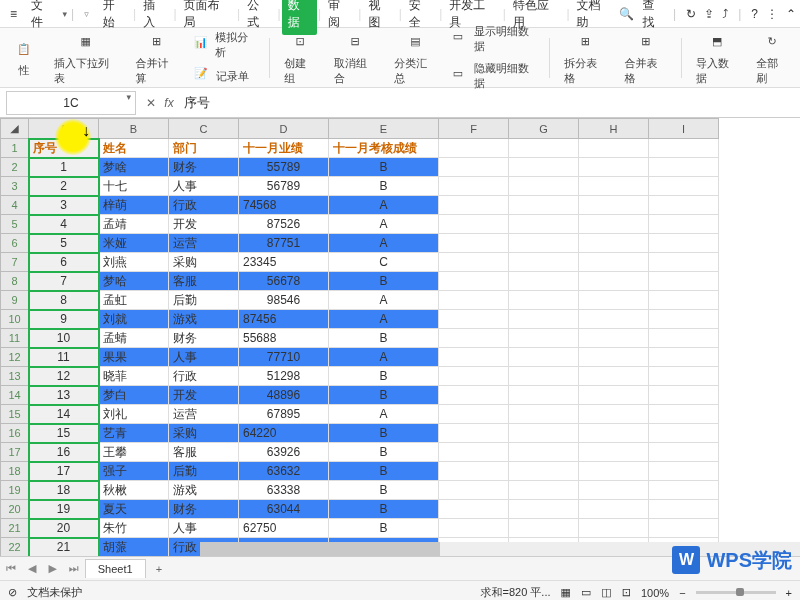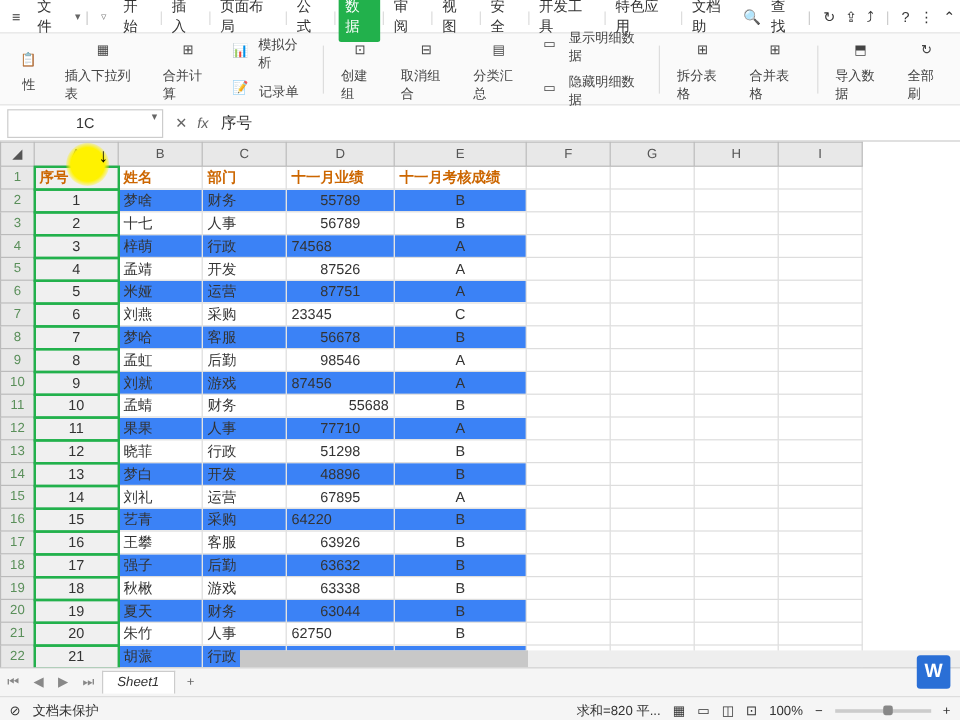--- a/index.html
+++ b/index.html
@@ -31,21 +31,21 @@
 .cell { border: 1px solid #ddd; height: 19px; font-size: 12px; padding: 0 4px; overflow: hidden; white-space: nowrap; }
 .sel-col { background: #dfeee0; }
 .hdr-row .cell { color: #cc6600; font-weight: bold; text-align: left; }
 .data-a { text-align: center; color: #333; }
 .striped { background: #3b82f6; }
 .col-a-sel { background: #f0f0f0; outline: 2px solid #22b14c; outline-offset: -1px; }
 .cursor-marker { position: absolute; left: 55px; top: 1px; width: 36px; height: 36px; background: radial-gradient(circle, #fff200 0%, #fff200 55%, rgba(255,242,0,0) 75%); border-radius: 50%; pointer-events: none; z-index: 5; }
 .cursor-arrow { position: absolute; left: 82px; top: 4px; font-size: 16px; color: #000; z-index: 6; pointer-events: none; }
 .sheet-tabs { display: flex; align-items: center; height: 24px; border-top: 1px solid #ccc; background: #f5f5f5; font-size: 11px; }
 .sheet-tabs .nav { padding: 0 6px; color: #888; cursor: pointer; }
-.sheet-tab { padding: 3px 12px; background: #fff; border: 1px solid #ccc; border-bottom: none; cursor: pointer; font-style: italic; }
+.sheet-tab { padding: 3px 12px; background: #fff; border: 1px solid #ccc; border-bottom: none; cursor: pointer; }
 .sheet-add { padding: 3px 10px; cursor: pointer; color: #666; }
 .statusbar { display: flex; align-items: center; height: 24px; background: #f5f5f5; border-top: 1px solid #ddd; font-size: 11px; padding: 0 8px; gap: 10px; }
 .statusbar .sp { flex: 1; }
 .zoom-slider { width: 80px; height: 3px; background: #ccc; position: relative; }
 .zoom-slider::after { content: ""; position: absolute; left: 50%; top: -3px; width: 8px; height: 8px; background: #888; border-radius: 2px; }
 .brand { position: absolute; right: 8px; bottom: 26px; display: flex; align-items: center; gap: 6px; font-size: 20px; font-weight: bold; color: #2a6fd6; z-index: 10; }
 .brand .logo { width: 28px; height: 28px; background: #2a6fd6; color: #fff; display: flex; align-items: center; justify-content: center; font-size: 16px; border-radius: 3px; }
 .hscroll { position: absolute; bottom: 0; left: 200px; right: 0; height: 14px; background: #eee; }
 .hscroll .thumb { position: absolute; left: 0; width: 240px; height: 100%; background: #c8c8c8; }
 </style>
@@ -306,21 +306,21 @@
           <td class="cell"></td>
           <td class="cell"></td>
           <td class="cell"></td>
           <td class="cell"></td>
         </tr>
         <tr>
           <td class="rowhdr">11</td>
           <td class="cell data-a col-a-sel ">10</td>
           <td class="cell ">孟蜻</td>
           <td class="cell ">财务</td>
-          <td class="cell " style="text-align:right">55688</td>
+          <td class="cell " style="text-align:left">55688</td>
           <td class="cell " style="text-align:center">B</td>
           <td class="cell"></td>
           <td class="cell"></td>
           <td class="cell"></td>
           <td class="cell"></td>
         </tr>
         <tr>
           <td class="rowhdr">12</td>
           <td class="cell data-a col-a-sel striped">11</td>
           <td class="cell striped">果果</td>
@@ -478,13 +478,14 @@
   <span>◫</span>
   <span>⊡</span>
   <span>100%</span>
   <span>−</span>
   <div class="zoom-slider"></div>
   <span>+</span>
 </div>
 
 <div class="brand">
   <div class="logo">W</div>
+  <span>WPS学院</span>
 </div>
 
 </body></html>

